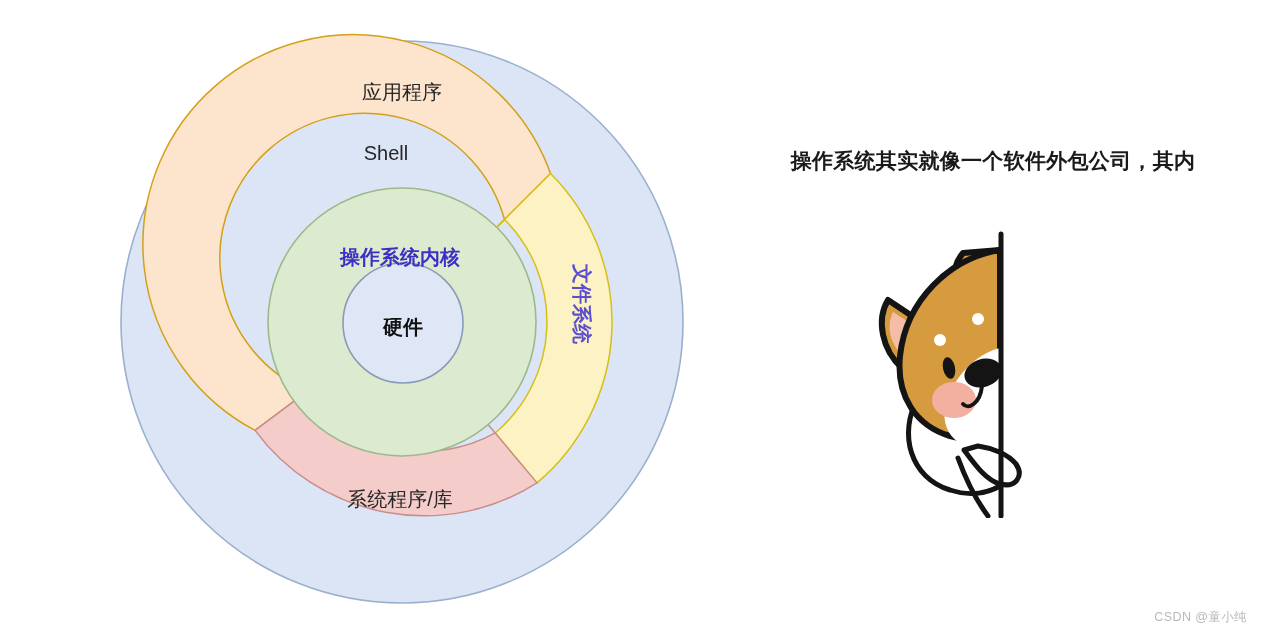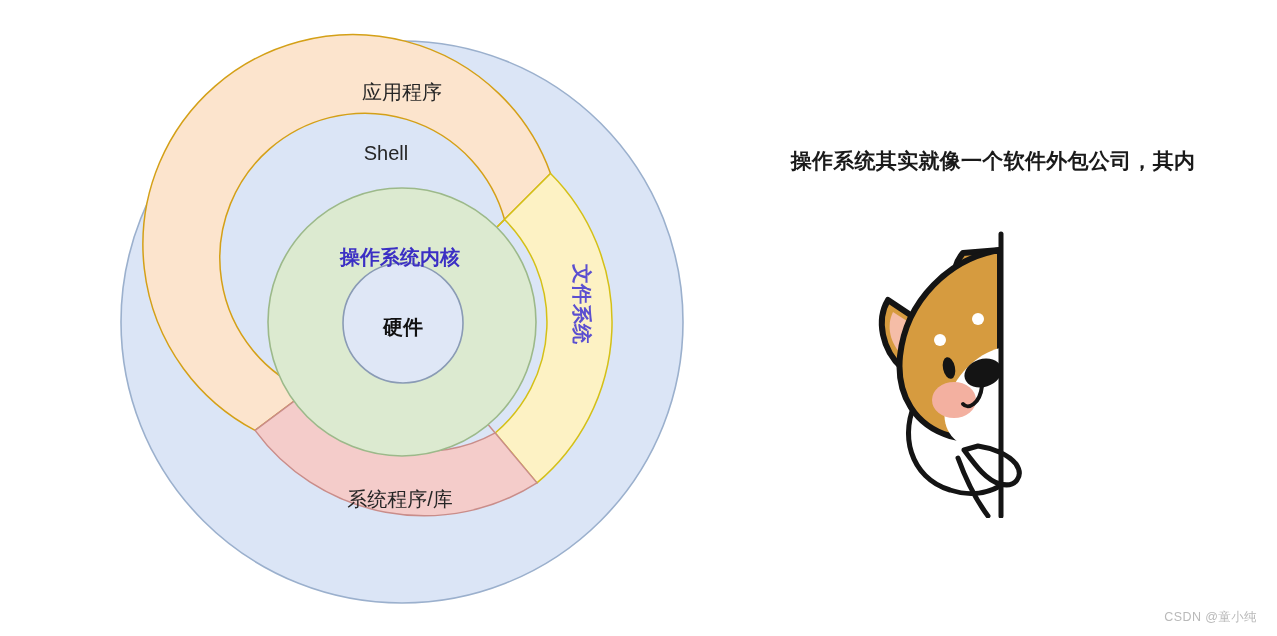--- a/index.html
+++ b/index.html
@@ -63,21 +63,21 @@
     width: 270px;
     height: 290px;
   }
   #mascot-svg {
     display: block;
   }
 
   
   #watermark {
     position: absolute;
-    right: 20px;
+    right: 30px;
     bottom: 10px;
     font-size: 12.5px;
     color: #b9b9b9;
     font-family: "Liberation Sans", "DejaVu Sans", sans-serif;
     letter-spacing: 0.4px;
     user-select: none;
   }
 </style>
 </head>
 <body>

